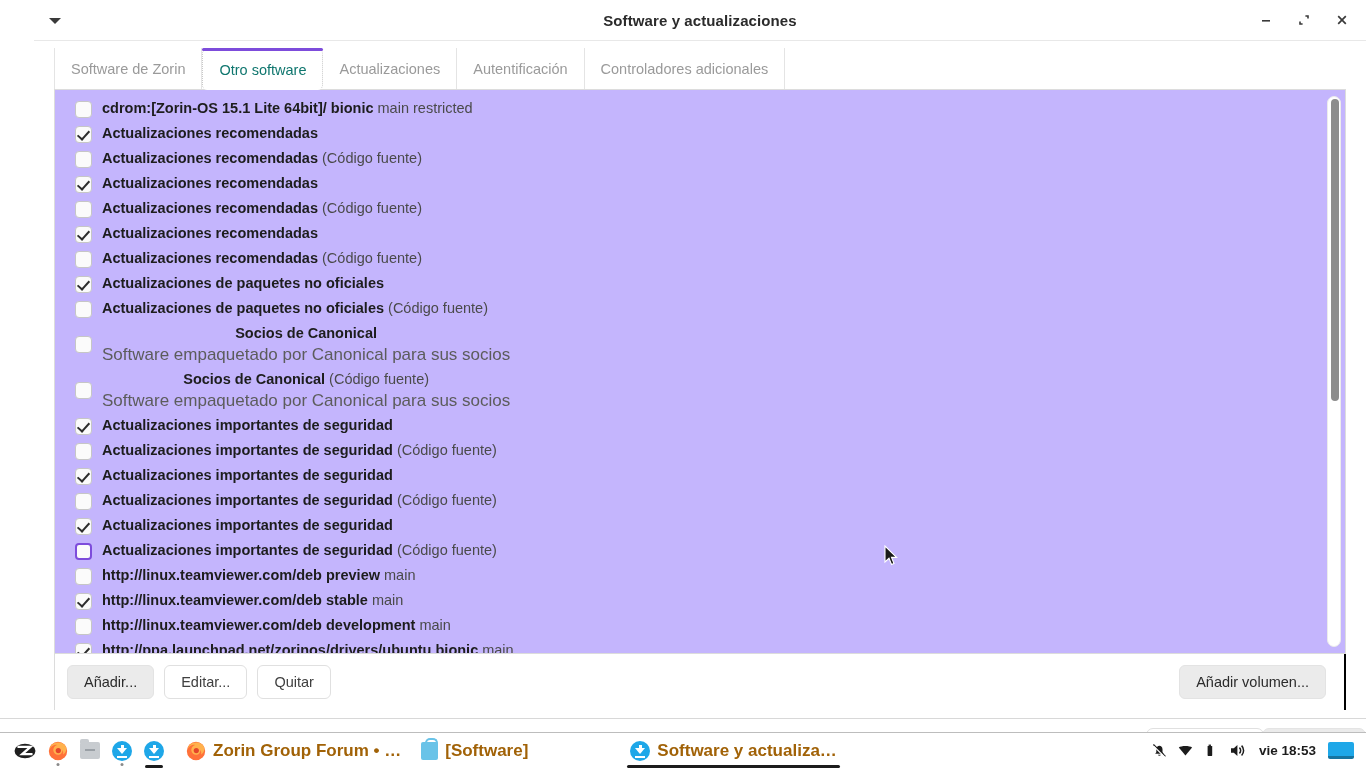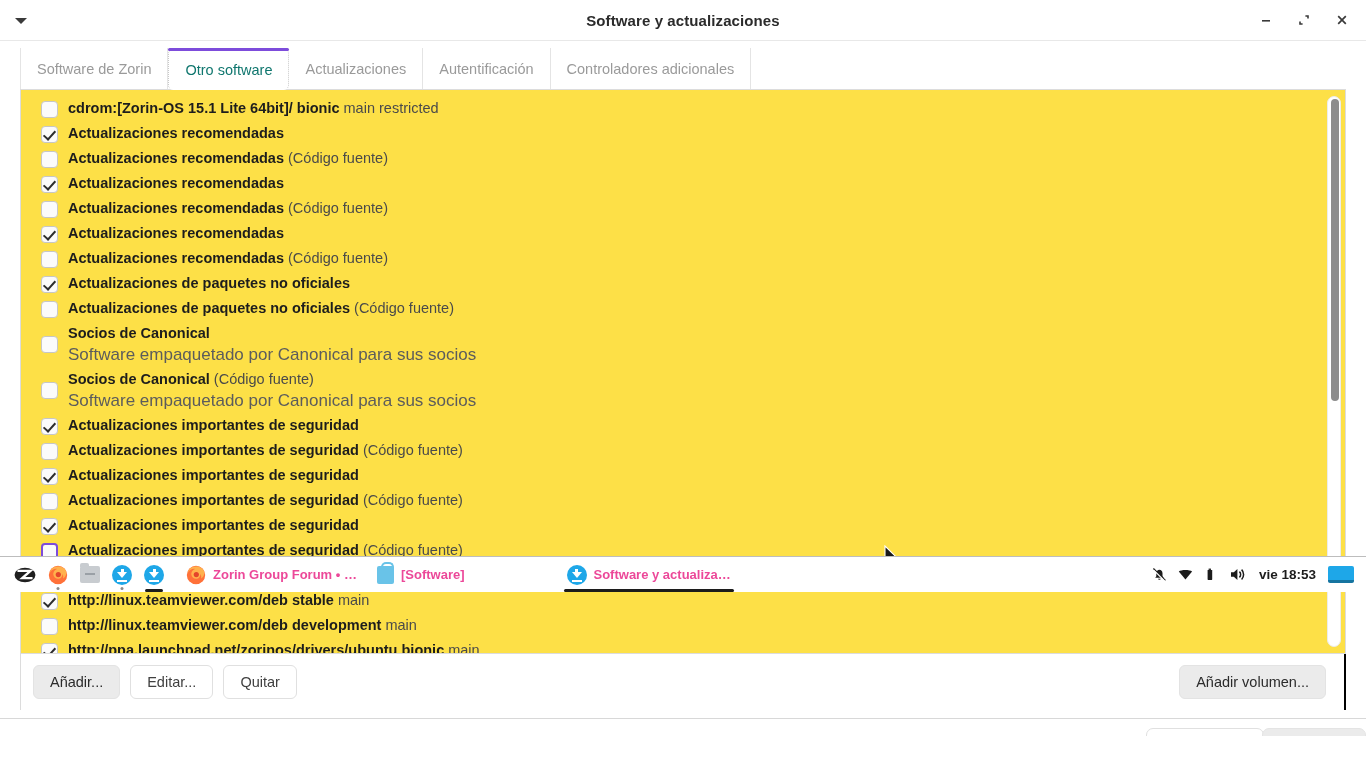--- a/index.html
+++ b/index.html
@@ -6,22 +6,23 @@
   html, body {
     width: 1366px; height: 768px;
     overflow: hidden;
     font-family: "Liberation Sans", sans-serif;
     background: #ffffff;
   }
 
   
   #app {
     position: relative;
-    width: 1366px; height: 592px;
-    background: #ffffff;
+    width: 1366px; height: 768px;
+    background: #ffffff;
+    padding-left: 34px;
   }
 
   
   .titlebar {
     position: relative;
     height: 41px;
     background: #ffffff;
     border-bottom: 1px solid #e8e8e8;
     display: flex;
     align-items: center;
@@ -99,23 +100,24 @@
     background: #7d4cdb;
     border-radius: 2px;
   }
 
   
   .list-outer {
     margin: 0 20px;
     height: 564px;
     border: 1px solid #dcdcdc;
     border-top: none;
-    background: #fde047;
+    background: #c4b5fd;
     position: relative;
     overflow: hidden;
+    text-align: center;
   }
   .list-inner {
     position: absolute;
     left: 0; right: 0; top: 0; bottom: 0;
     padding: 6px 0 0 0;
     overflow: hidden;
   }
   .row {
     display: flex;
     align-items: flex-start;
@@ -228,23 +230,23 @@
   }
   .tb-item {
     position: relative;
     height: 36px;
     display: flex; align-items: center;
     padding: 0 6px;
     gap: 7px;
   }
   .tb-item.window {
     padding: 0 10px;
-    font-size: 13px;
+    font-size: 17px;
     font-weight: bold;
-    color: #ec4899;
+    color: #a16207;
   }
   .tb-item .underline {
     position: absolute;
     left: 7px; right: 7px; bottom: 1px;
     height: 2.5px;
     background: #1c1c1c;
     border-radius: 2px;
   }
   .tb-item .dot {
     position: absolute;

